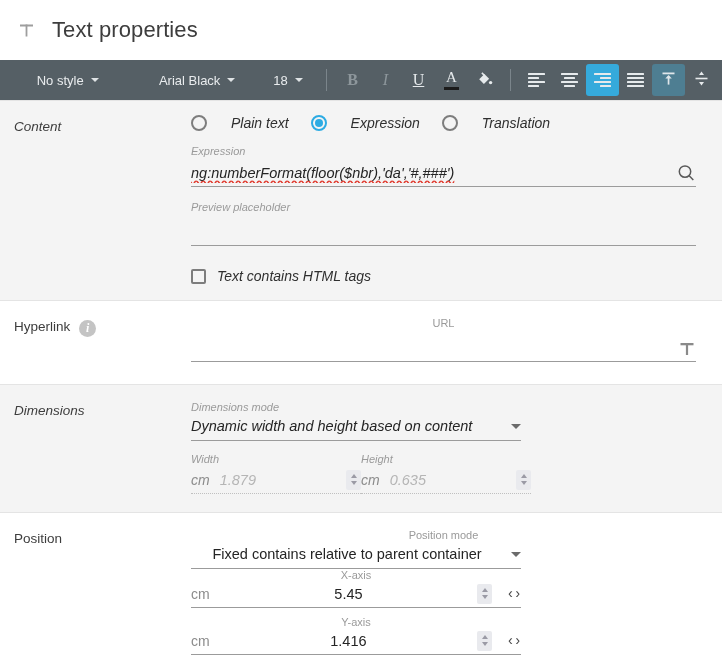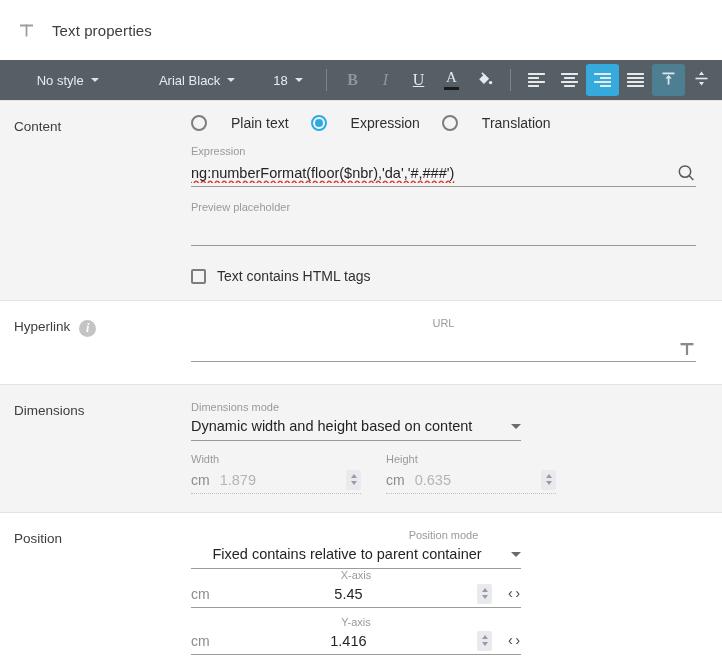--- a/index.html
+++ b/index.html
@@ -22,21 +22,21 @@
     align-items: center;
     padding-left: 14px;
   }
   .panel-header .hdr-icon {
     width: 24px; height: 24px;
     display: flex; align-items: center; justify-content: center;
     color: #9e9e9e;
     margin-right: 14px;
   }
   .panel-header .hdr-title {
-    font-size: 15px;
+    font-size: 22px;
     color: #3d3d3d;
     letter-spacing: .1px;
   }
 
   
   .toolbar {
     height: 40px;
     background: #555f65;
     display: flex;
     align-items: center;
@@ -109,21 +109,21 @@
   .align-right  i:nth-child(1){width:100%} .align-right  i:nth-child(2){width:62%}
   .align-right  i:nth-child(3){width:100%} .align-right  i:nth-child(4){width:62%}
   .align-just   i{width:100%}
 
   
   .prop-row {
     display: flex;
     width: 100%;
     border-top: 1px solid #e4e4e4;
   }
-  .prop-row.shaded { background: #f4f4f4; }
+  .prop-row.shaded { background: #f4f4f4; font-style: italic; }
   .prop-row.plain  { background: #ffffff; text-align: center; }
 
   .row-label {
     width: 188px;
     flex: 0 0 188px;
     padding: 18px 0 0 14px;
     display: flex;
     align-items: flex-start;
   }
   .row-label .lbl-text {
@@ -253,21 +253,21 @@
   .sel-caret {
     width: 0; height: 0;
     border-left: 5px solid transparent;
     border-right: 5px solid transparent;
     border-top: 5px solid #6b6b6b;
     margin: 0 0 7px 8px;
     flex: 0 0 auto;
   }
 
   
-  .units-row { display: flex; gap: 25px; margin-top: 12px; }
+  .units-row { display: flex; margin-top: 12px; }
   .unit-field { width: 170px; }
   .unit-line {
     display: flex;
     align-items: center;
     border-bottom: 1px solid #9b9b9b;
     padding-bottom: 2px;
     height: 26px;
   }
   .unit-line.disabled { border-bottom: 1px dotted #c0c0c0; }
   .unit-prefix {

